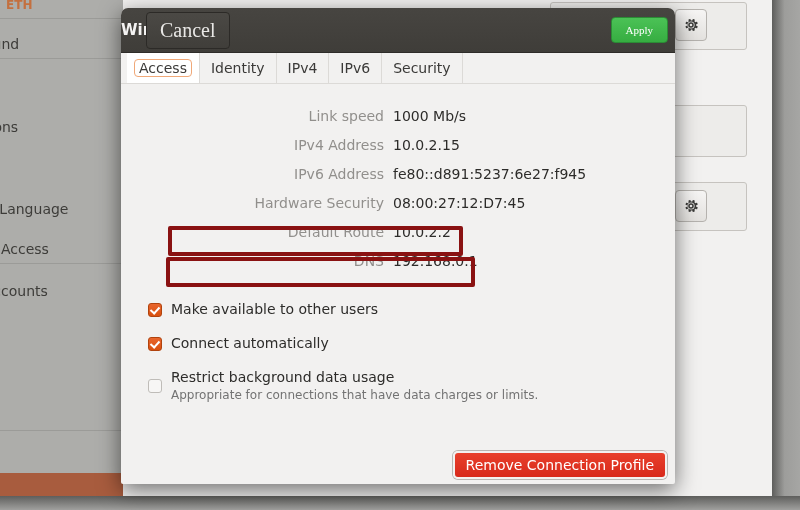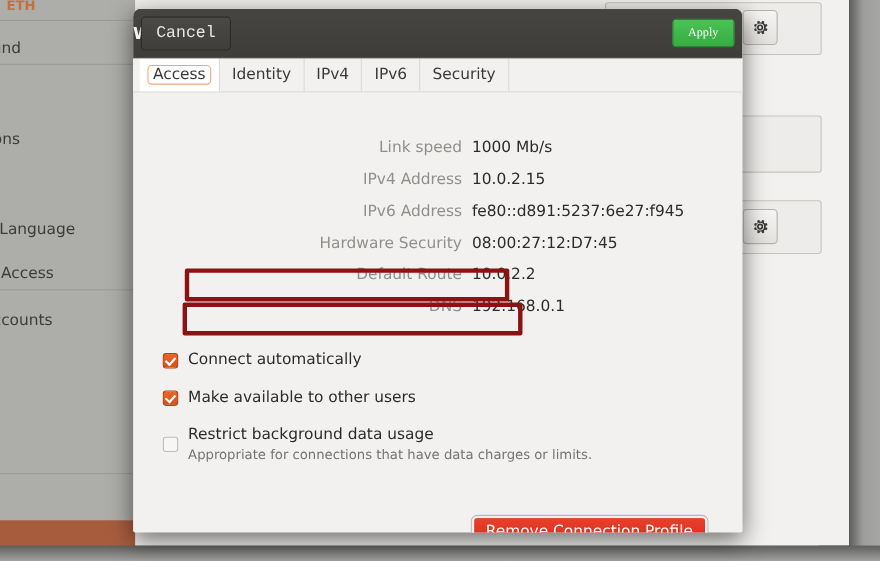--- a/index.html
+++ b/index.html
@@ -59,24 +59,25 @@
     display:flex;align-items:center;justify-content:space-between;
     padding:0 7px;box-sizing:border-box;position:relative;
   }
   .title-text{
     position:absolute;left:0;right:0;text-align:left;
     color:#f4f3f2;font-size:15px;font-weight:bold;pointer-events:none;
   }
   .btn-cancel{
     position:relative;z-index:2;
     background:linear-gradient(#4b4945,#403e3a);
-    color:#e9e8e6;font-size:15px;
+    color:#e9e8e6;font-size:20px;
     border:1px solid #2c2a27;border-radius:4px;
     padding:6px 13px;cursor:pointer;
-    font-family:Liberation Mono, monospace;
+    font-family:Liberation Serif, serif;
+    margin-left:18px;
   }
   .btn-apply{
     position:relative;z-index:2;
     background:linear-gradient(#4bc256,#36ad41);
     color:#ffffff;font-size:11px;
     border:1px solid #2b8c35;border-radius:4px;
     padding:6px 14px;cursor:pointer;
     font-family:Liberation Serif, serif;
   }
 
@@ -88,21 +89,21 @@
     display:flex;align-items:center;padding:0 11px;font-size:14px;color:#3b3a38;
     border-right:1px solid #dcdad7;cursor:pointer;background:transparent;
   }
   .tab.active{background:#ffffff;}
   .tab.active .tab-label{
     border:1px solid #f0a878;border-radius:4px;padding:0px 4px;margin:0 -4px;
   }
 
   .body{padding:0;position:relative;height:400px;}
 
-  .rows{margin-top:35px;padding-left:36px;}
+  .rows{margin-top:17px;}
   .row{display:flex;align-items:center;height:29px;position:relative;}
   .row .lab{
     width:272px;text-align:right;color:#918f8c;font-size:14px;
     padding-right:9px;box-sizing:border-box;white-space:nowrap;
   }
   .row .val{color:#2d2c2a;font-size:14px;white-space:nowrap;}
 
   
   .annot{position:absolute;border:4px solid #8a1212;border-radius:2px;pointer-events:none;}
   #annot-ipv4{left:47px;top:125px;width:287px;height:22px;}
@@ -116,21 +117,21 @@
   }
   .cbox.on{background:linear-gradient(#e8652c,#d9500f);border:1px solid #b1430d;}
   .cbox.off{background:#f7f6f5;border:1px solid #bfbcb8;}
   .cbox.on::after{
     content:"";position:absolute;left:3px;top:1px;width:4px;height:7px;
     border:solid #ffffff;border-width:0 2px 2px 0;transform:rotate(42deg);
   }
   .check-label{font-size:14px;color:#2d2c2a;line-height:1.15;}
   .check-sub{font-size:12px;color:#737373;margin-top:3px;}
 
-  .footer{position:absolute;left:0;right:0;bottom:22px;text-align:right;padding-right:32px;}
+  .footer{position:absolute;left:0;right:0;bottom:22px;text-align:right;padding-right:8px;}
   .btn-remove{
     display:inline-block;
     background:linear-gradient(#e8402c,#d8291a);
     color:#ffffff;font-size:14px;font-family:inherit;
     border:2px solid #f3f1ef;border-radius:5px;
     padding:4px 11px;cursor:pointer;
     box-shadow:0 0 0 1px #b9b6b2;
   }
 </style>
 </head>
@@ -251,27 +252,27 @@
       </div>
     </div>
 
     <div class="annot" id="annot-ipv4"></div>
     <div class="annot" id="annot-ipv6"></div>
 
     <div class="checks">
       <div class="check-row">
         <div class="cbox on"></div>
         <div>
-          <div class="check-label">Connect automatically</div>
+          <div class="check-label">Make available to other users</div>
         </div>
       </div>
       <div class="check-row">
         <div class="cbox on"></div>
         <div>
-          <div class="check-label">Make available to other users</div>
+          <div class="check-label">Connect automatically</div>
         </div>
       </div>
       <div class="check-row">
         <div class="cbox off" style="margin-top:10px;"></div>
         <div>
           <div class="check-label">Restrict background data usage</div>
           <div class="check-sub">Appropriate for connections that have data charges or limits.</div>
         </div>
       </div>
     </div>

